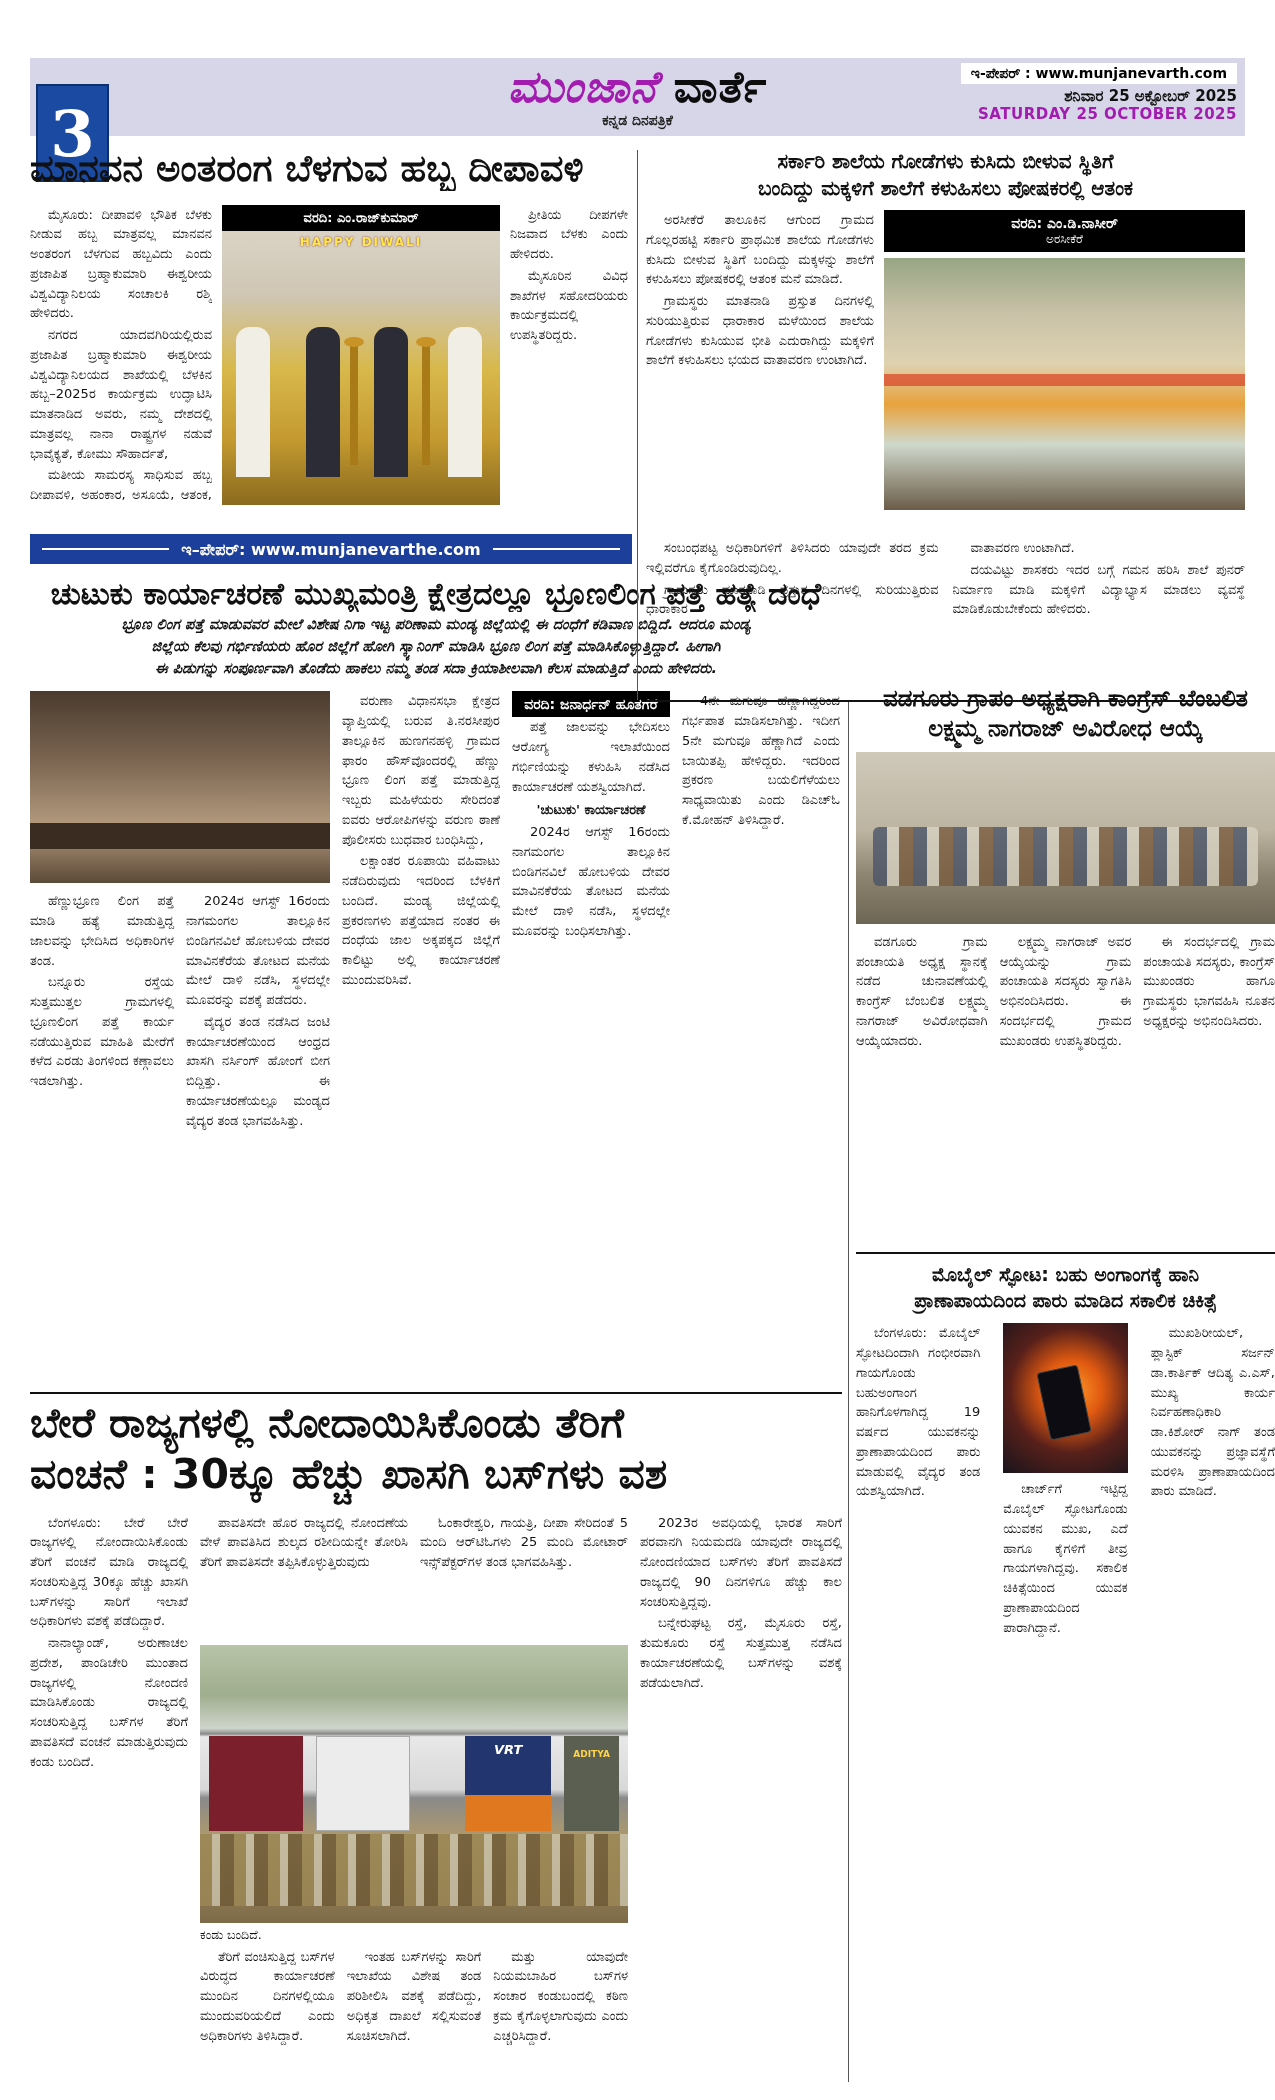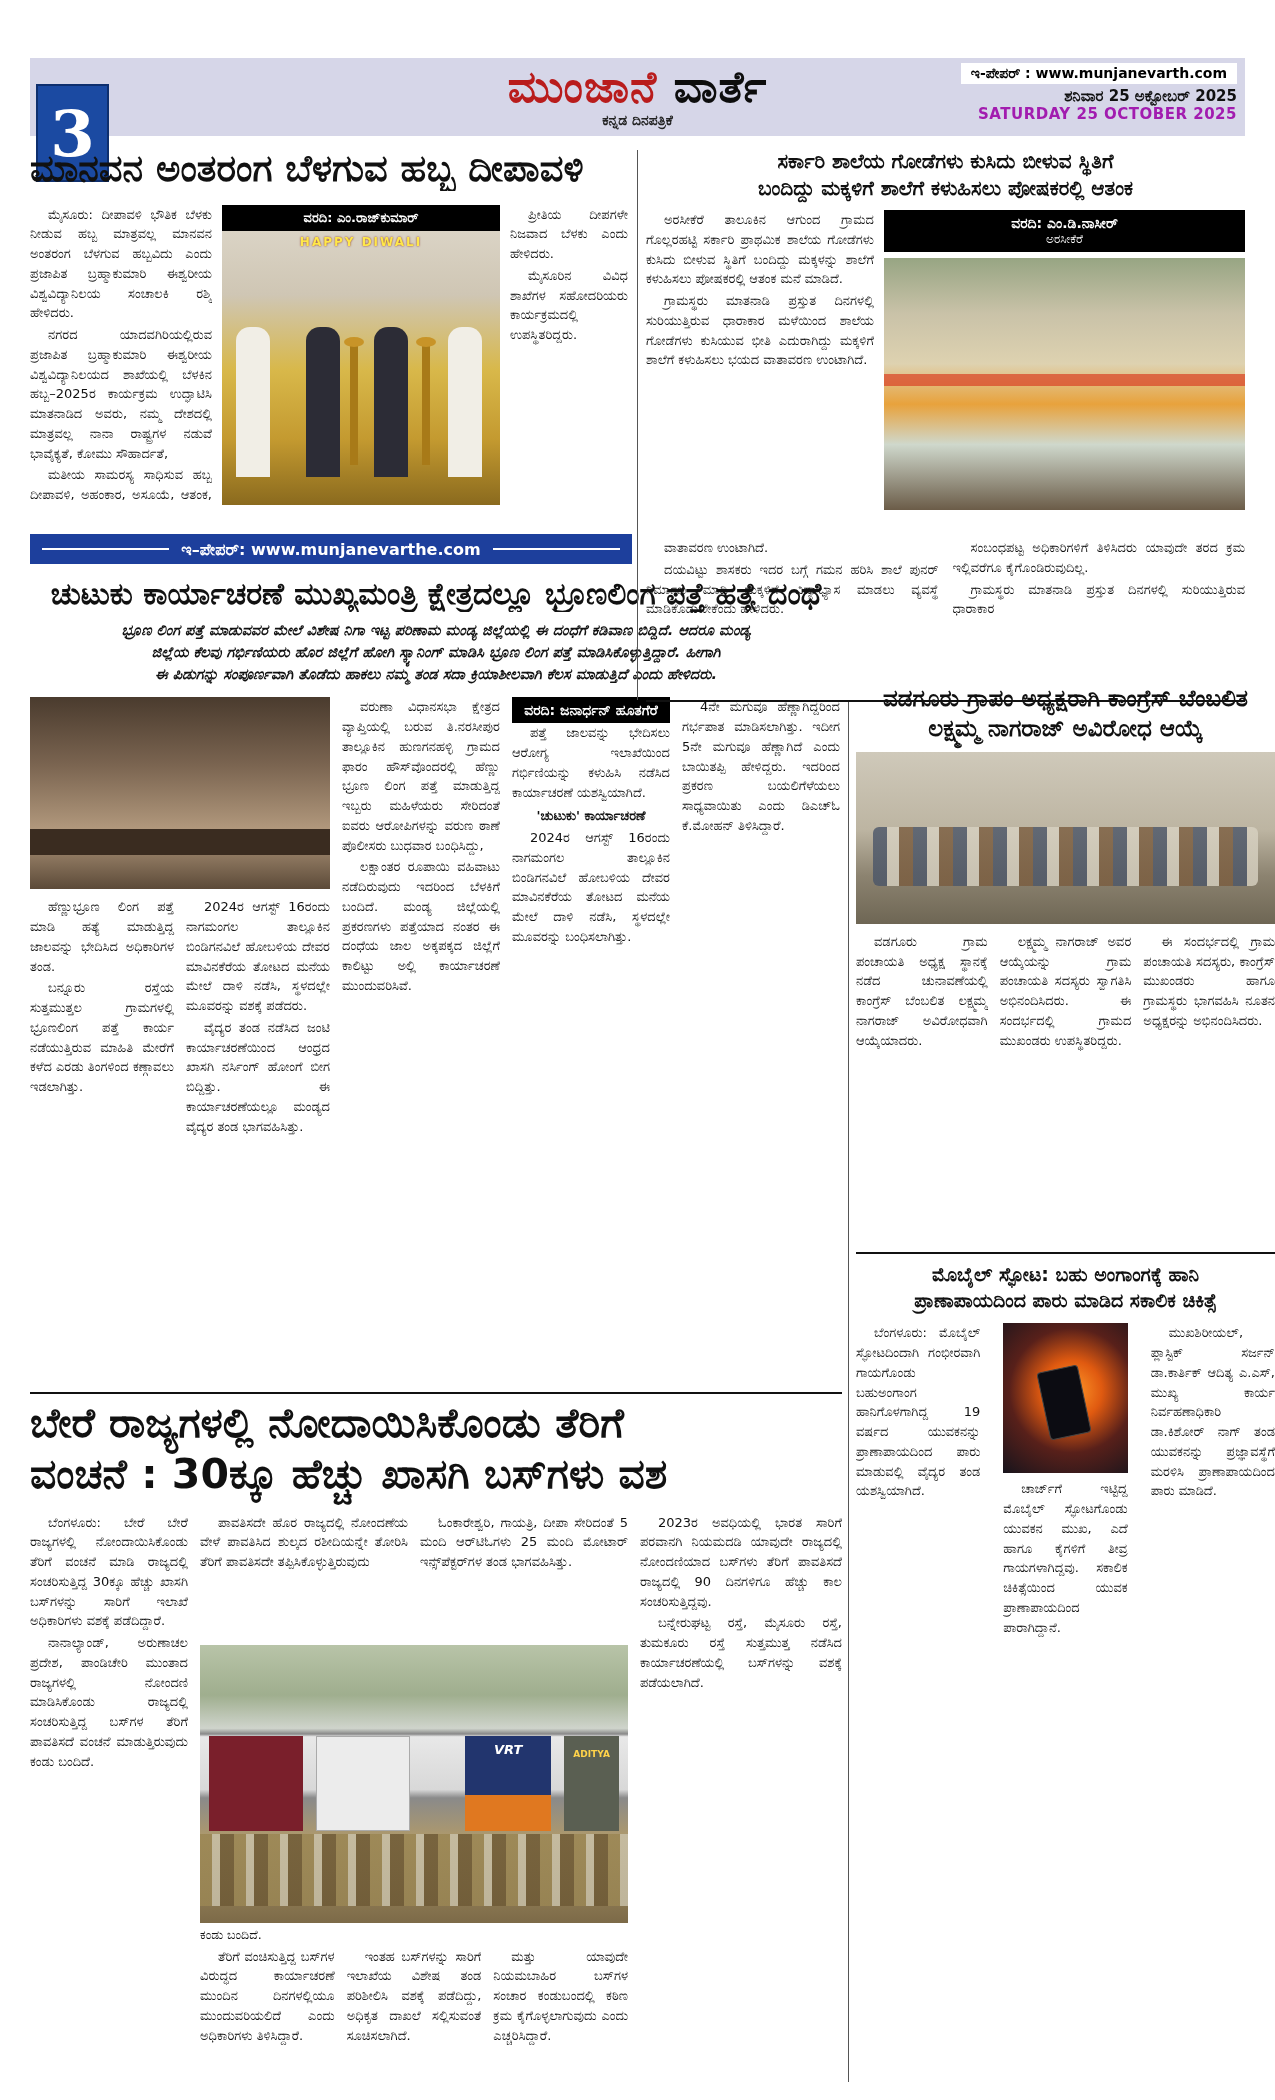--- a/index.html
+++ b/index.html
@@ -18,21 +18,21 @@
     position:absolute; left:36px; top:84px; width:73px; height:98px;
     background:#1b4aa2; border:2px solid #0e2f6e;
     color:#fff; font-family:"DejaVu Serif", serif; font-weight:bold;
     font-size:64px; display:flex; align-items:center; justify-content:center;
   }
   .masthead {
     position:absolute; left:50%; top:6px; transform:translateX(-50%);
     text-align:center; white-space:nowrap;
   }
   .masthead-line { font-size:44px; font-weight:bold; letter-spacing:1px; line-height:1.05; }
-  .masthead-red   { color:#b91c1c; }
+  .masthead-red   { color:#a21caf;font-style:italic; }
   .masthead-black { color:#0d0d0d; }
   .masthead-tagline { font-size:14px; font-weight:bold; color:#222; margin-top:2px; }
   .header-right { position:absolute; right:8px; top:5px; text-align:right; }
   .epaper-box {
     background:#ffffff; padding:2px 10px; font-size:14px; font-weight:bold;
     color:#000; display:inline-block; margin-bottom:3px;
   }
   .date-kn { font-size:15px; font-weight:bold; color:#101010; }
   .date-en { font-size:15px; font-weight:bold; color:#a21caf; letter-spacing:.5px; }
 
@@ -91,21 +91,21 @@
   .epaper-banner {
     position:absolute; left:30px; top:534px; width:602px; height:30px;
     background:#1d3f9c; color:#fff; display:flex; align-items:center; gap:12px;
     font-size:16px; font-weight:bold; padding:0 12px;
   }
   .epaper-banner .line { flex:1; border-top:2px solid #fff; }
 
   
   .article-foeticide { position:absolute; left:30px; top:576px; width:812px; height:812px; }
   .headline-l { font-size:30px; font-weight:bold; text-align:center; white-space:nowrap; overflow:hidden; }
-  .subhead { font-size:14.5px; font-style:italic; font-weight:bold; text-align:center; line-height:1.5; margin-top:8px; }
+  .subhead { font-size:14.5px; font-style:italic; font-weight:bold; text-align:center; line-height:1.5; margin-top:2px; }
   .a3-row { display:flex; gap:12px; margin-top:12px; height:660px; }
   .a3-blockA { width:300px; flex:none; }
   .a3-photo {
     height:192px;
     background:linear-gradient(180deg,#4a3b2e 0%,#7a6450 35%,#b39a7e 70%,#5c4a38 100%);
   }
   .a3-photo .deskline { position:absolute; left:0; right:0; bottom:34px; height:26px; background:#3a2c20; }
   .a3-caption2 { margin-top:8px; column-count:2; column-gap:12px; height:452px; overflow:hidden; }
   .a3-col { width:158px; }
   .inline-subhead { font-weight:bold; text-align:center; text-indent:0 !important; margin:4px 0; }
@@ -215,26 +215,26 @@
           <div>ವರದಿ: ಎಂ.ಡಿ.ನಾಸೀರ್</div>
           <div class="sub">ಅರಸೀಕೆರೆ</div>
         </div>
         <div class="a2-photo photo">
           <div class="wallstripe"></div>
         </div>
       </div>
     </div>
     <div class="a2-captions">
       <div class="kn col">
+        <p>ಸಂಬಂಧಪಟ್ಟ ಅಧಿಕಾರಿಗಳಿಗೆ ತಿಳಿಸಿದರು ಯಾವುದೇ ತರದ ಕ್ರಮ ಇಲ್ಲಿವರೆಗೂ ಕೈಗೊಂಡಿರುವುದಿಲ್ಲ.</p>
+        <p>ಗ್ರಾಮಸ್ಥರು ಮಾತನಾಡಿ ಪ್ರಸ್ತುತ ದಿನಗಳಲ್ಲಿ ಸುರಿಯುತ್ತಿರುವ ಧಾರಾಕಾರ</p>
+      </div>
+      <div class="kn col">
         <p>ವಾತಾವರಣ ಉಂಟಾಗಿದೆ.</p>
         <p>ದಯವಿಟ್ಟು ಶಾಸಕರು ಇದರ ಬಗ್ಗೆ ಗಮನ ಹರಿಸಿ ಶಾಲೆ ಪುನರ್ ನಿರ್ಮಾಣ ಮಾಡಿ ಮಕ್ಕಳಿಗೆ ವಿದ್ಯಾಭ್ಯಾಸ ಮಾಡಲು ವ್ಯವಸ್ಥೆ ಮಾಡಿಕೊಡುಬೇಕೆಂದು ಹೇಳಿದರು.</p>
-      </div>
-      <div class="kn col">
-        <p>ಸಂಬಂಧಪಟ್ಟ ಅಧಿಕಾರಿಗಳಿಗೆ ತಿಳಿಸಿದರು ಯಾವುದೇ ತರದ ಕ್ರಮ ಇಲ್ಲಿವರೆಗೂ ಕೈಗೊಂಡಿರುವುದಿಲ್ಲ.</p>
-        <p>ಗ್ರಾಮಸ್ಥರು ಮಾತನಾಡಿ ಪ್ರಸ್ತುತ ದಿನಗಳಲ್ಲಿ ಸುರಿಯುತ್ತಿರುವ ಧಾರಾಕಾರ</p>
       </div>
     </div>
   </div>
 
   <div class="epaper-banner">
     <div class="line"></div>
     <div>ಇ–ಪೇಪರ್: www.munjanevarthe.com</div>
     <div class="line"></div>
   </div>
 

